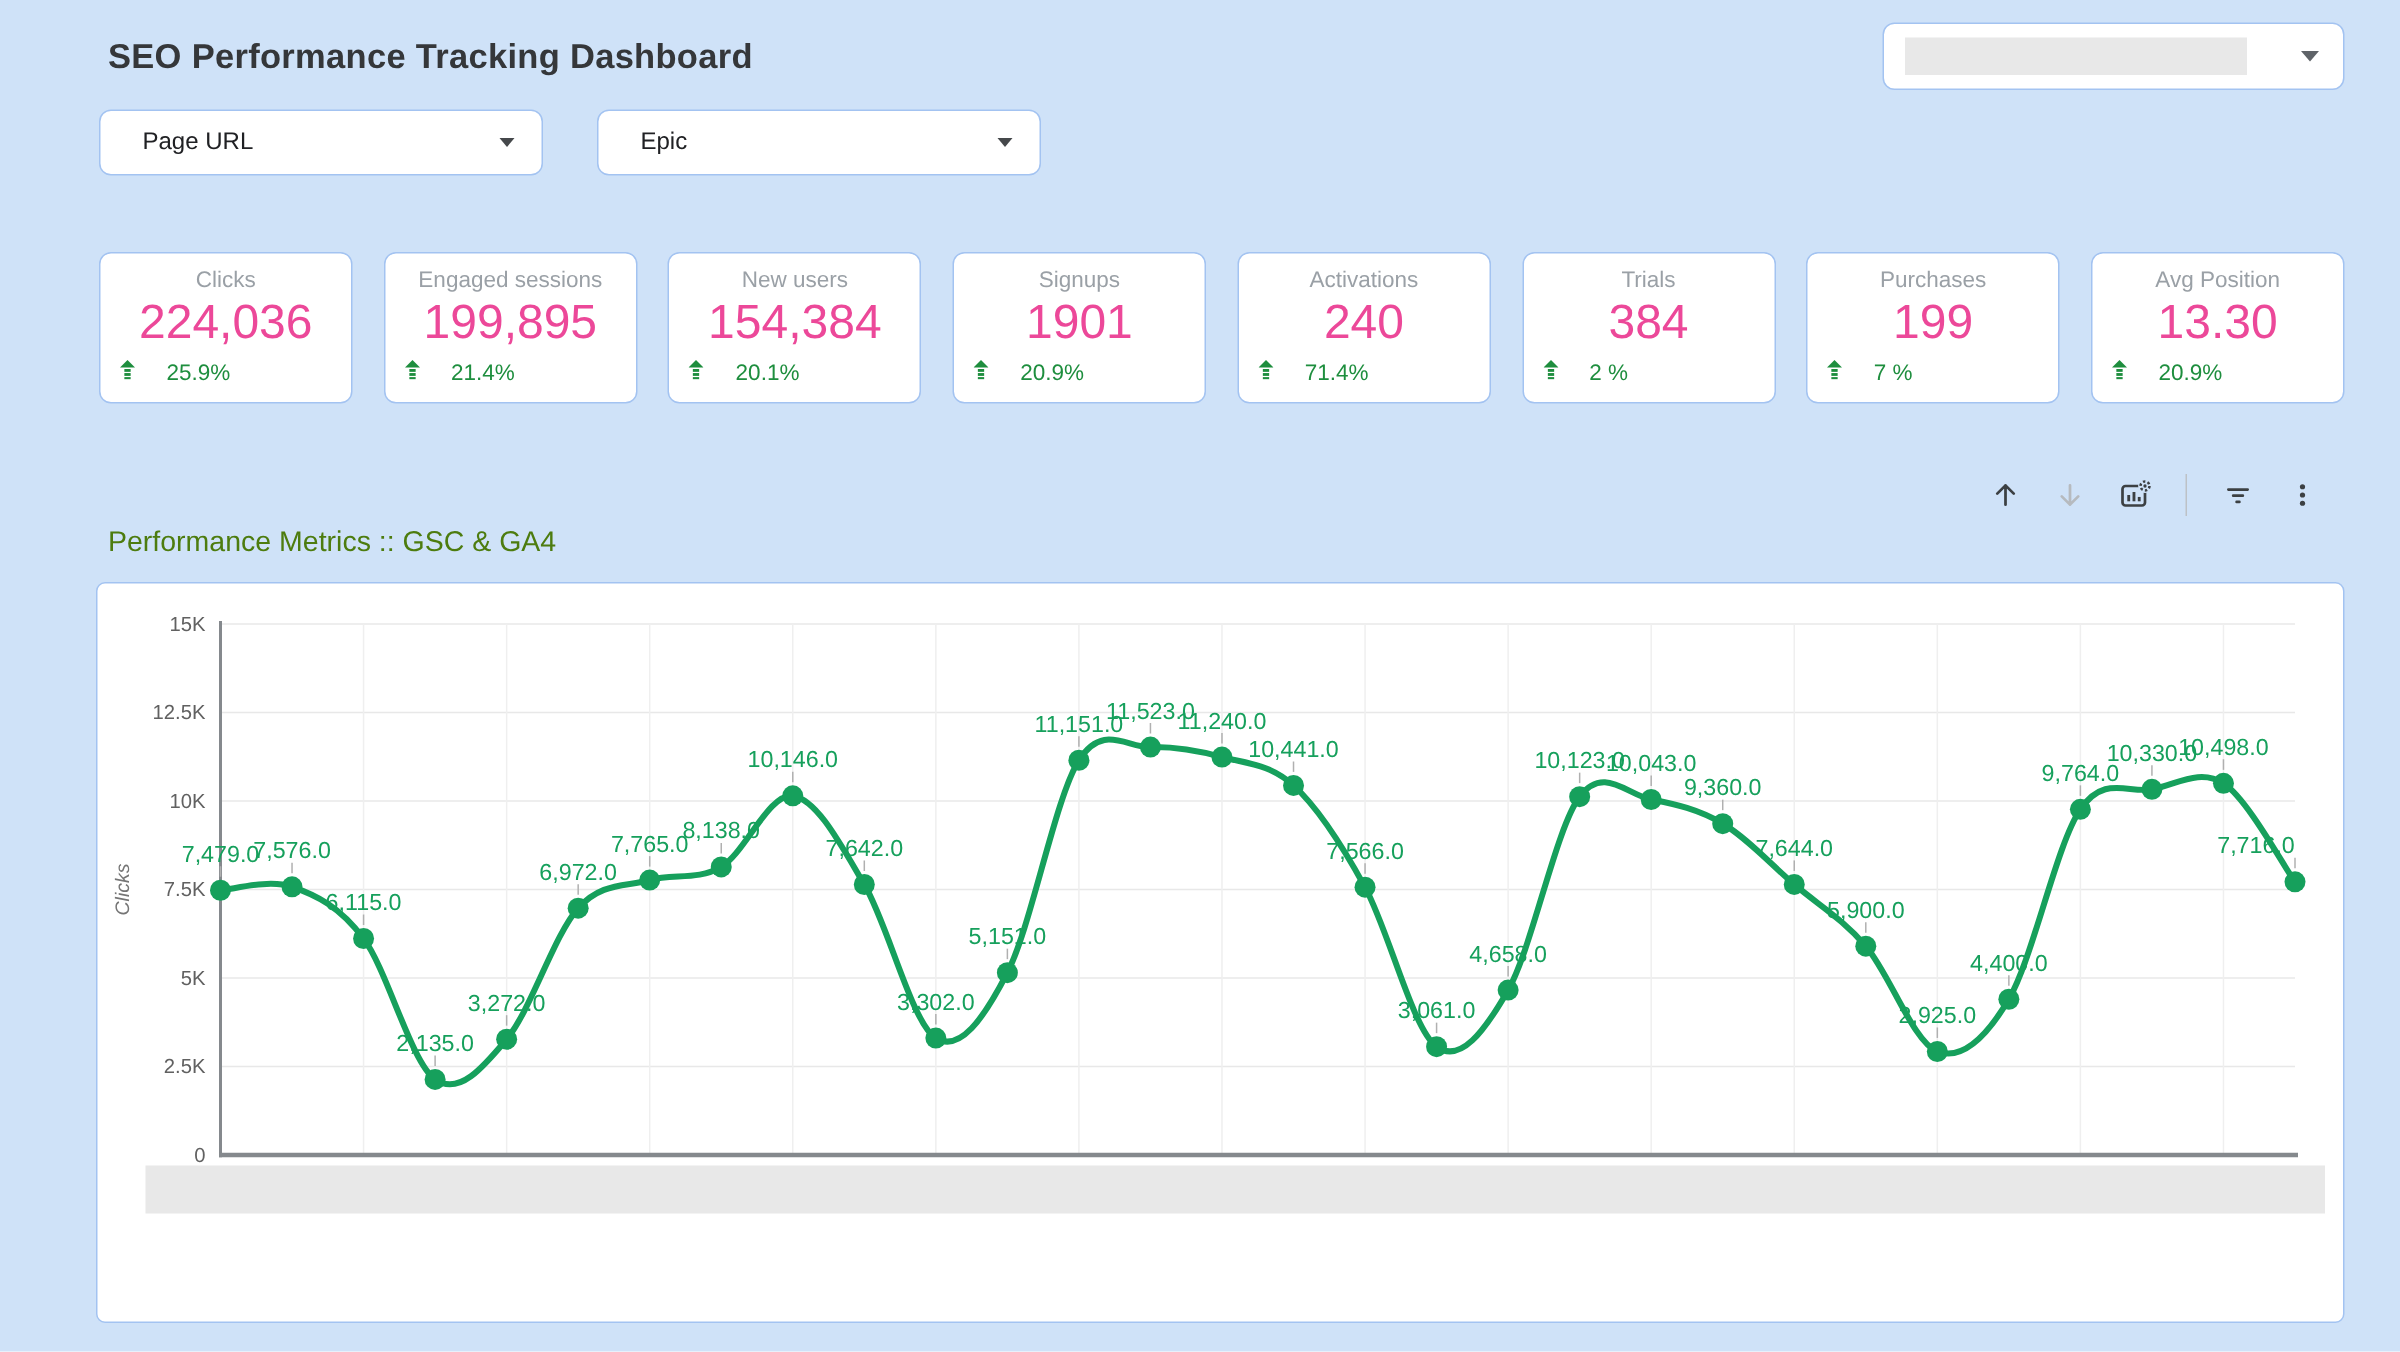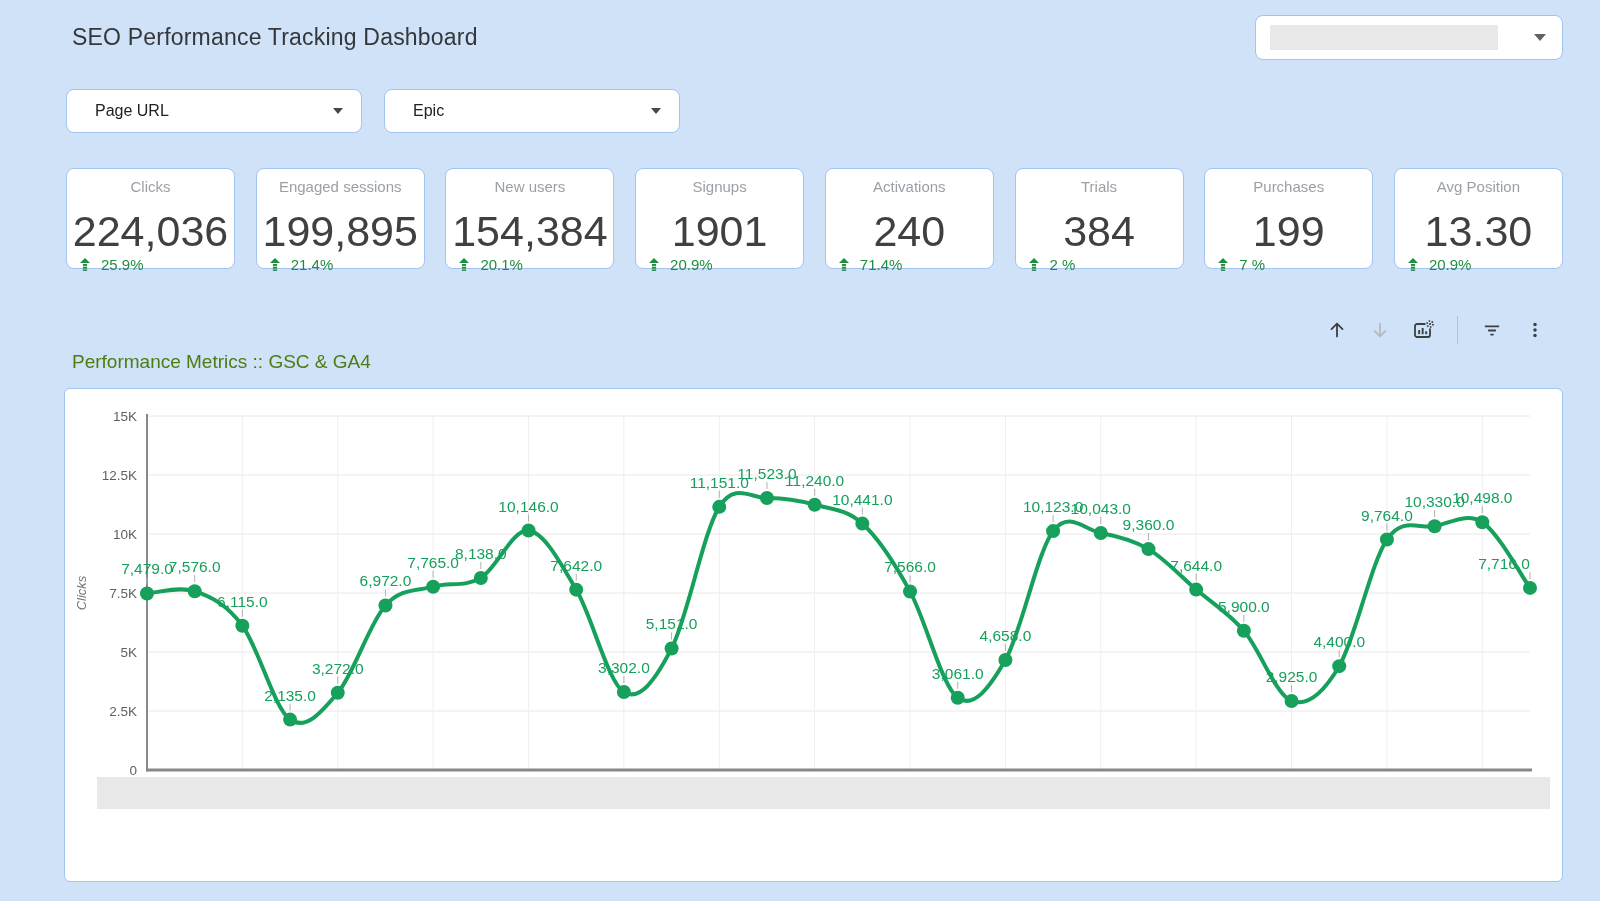--- a/index.html
+++ b/index.html
@@ -4,48 +4,48 @@
 <style>
   html,body{margin:0;padding:0}
   body{
     width:1600px;height:901px;position:relative;overflow:hidden;
     background:#cfe2f8;
     font-family:"Liberation Sans",sans-serif;
   }
   
   .page-title{
     position:absolute;left:72px;top:24px;
-    font-size:23px;font-weight:400;color:#35373a;letter-spacing:.2px;
+    font-size:23px;font-weight:700;color:#35373a;letter-spacing:.2px;
   }
   .date-select{
     position:absolute;left:1255px;top:15px;width:308px;height:45px;
     background:#fff;border:1.5px solid #a3c3f1;border-radius:8px;
     box-sizing:border-box;display:flex;align-items:center;cursor:pointer;
   }
   .date-select .redacted{margin-left:14px;width:228px;height:25px;background:#e8e8e8}
   .caret{width:0;height:0;border-left:6px solid transparent;border-right:6px solid transparent;border-top:7px solid #5f6368}
   .date-select .caret{margin-left:auto;margin-right:16px}
   
-  .filters{position:absolute;left:66px;top:89px;display:flex;gap:22px}
+  .filters{position:absolute;left:66px;top:73px;display:flex;gap:36px}
   .filter-chip{
     width:296px;height:44px;background:#fff;border:1px solid #a3c3f1;border-radius:8px;
     box-sizing:border-box;display:flex;align-items:center;padding:0 18px 0 28px;
     font-size:16px;color:#202124;cursor:pointer;
   }
   .filter-chip .caret{margin-left:auto;border-left-width:5px;border-right-width:5px;border-top-width:6px;border-top-color:#45484b}
   
   .kpis{position:absolute;left:66px;top:168px;width:1497px;display:flex;justify-content:space-between}
   .kpi{
     width:169px;height:101px;background:#fff;border:1px solid #a3c3f1;border-radius:8px;
     box-sizing:border-box;display:flex;flex-direction:column;align-items:center;
     padding:9px 13px 11px;
   }
   .kpi-label{font-size:15px;color:#9aa0a6;white-space:nowrap}
-  .kpi-value{font-size:43px;color:#404040;margin-top:12px;white-space:nowrap}
-  .kpi-delta{margin-top:auto;align-self:flex-start;display:flex;align-items:center;gap:11px;color:#1e8e3e;font-size:15px}
+  .kpi-value{font-size:32px;color:#ec4899;margin-top:1px;white-space:nowrap}
+  .kpi-delta{margin-top:auto;align-self:flex-start;display:flex;gap:21px;color:#1e8e3e;font-size:15px}
   .kpi-delta svg{display:block}
   
   .toolbar{position:absolute;top:314px;right:52px;display:flex;align-items:center;gap:17px;height:32px}
   .tool{width:26px;height:26px;display:flex;align-items:center;justify-content:center;cursor:pointer}
   .tb-divider{width:1.5px;height:28px;background:#bdc1c6;margin:0 4px}
   
   .chart-title{position:absolute;left:72px;top:351px;font-size:19px;color:#4d7c0f}
   .chart-panel{
     position:absolute;left:64px;top:388px;width:1499px;height:494px;
     background:#fff;border:1.5px solid #a3c3f1;border-radius:6px;box-sizing:border-box;

